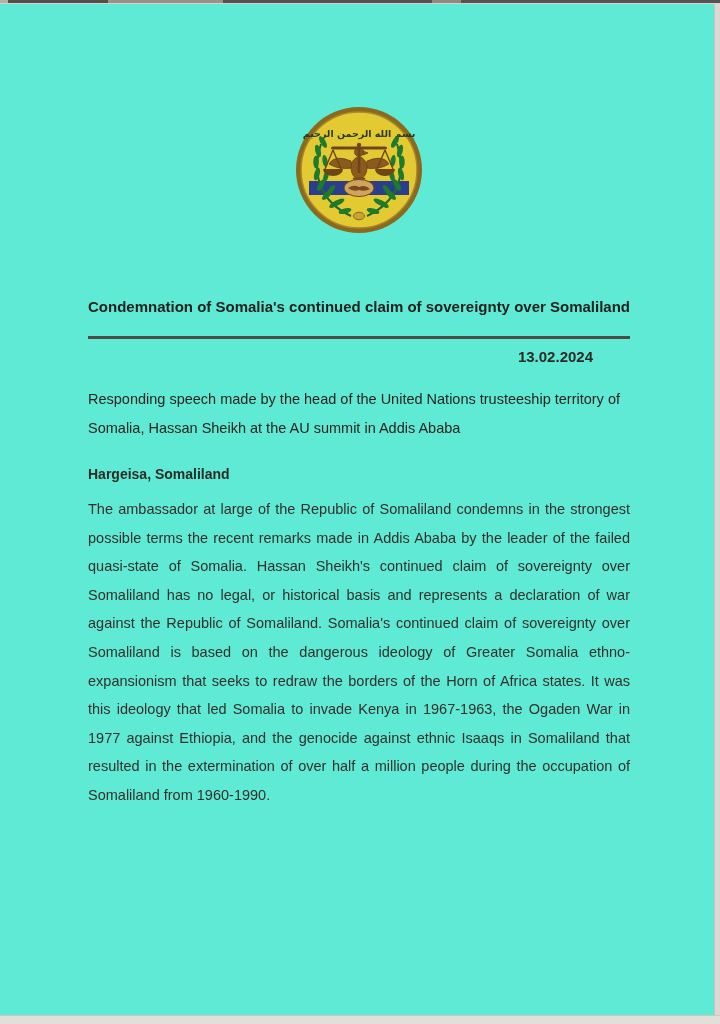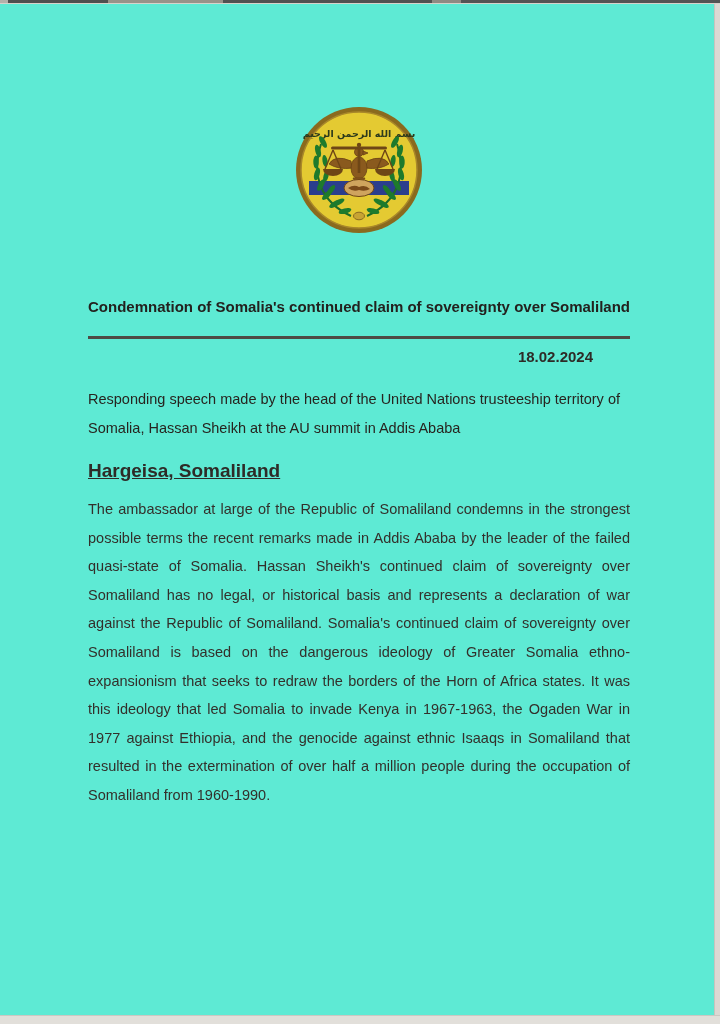--- a/index.html
+++ b/index.html
@@ -72,24 +72,23 @@
 
   .subtitle {
     margin-top: 20px;
     font-weight: normal;
     font-size: 14.5px;
     line-height: 29px;
     color: #27241f;
   }
 
   .place {
-    margin-top: 17px;
-    font-weight: bold;
-    font-size: 19px;
-    text-decoration: underline;
+    margin-top: 23px;
+    font-weight: bold;
+    font-size: 14px;
   }
 
   .body-para {
     margin-top: 13px;
     font-size: 14.5px;
     line-height: 28.6px;
     text-align: justify;
     color: #33302b;
   }
   .body-para.p2 {
@@ -179,21 +178,21 @@
 
         <ellipse cx="64" cy="110" rx="5.5" ry="3.8" fill="#c8a433" stroke="#8a6a22" stroke-width="1"></ellipse>
       </svg>
     </div>
 
 
     <div class="title">Condemnation of Somalia's continued claim of sovereignty over Somaliland</div>
 
     <div class="rule"></div>
 
-    <div class="date">18.02.2024</div>
+    <div class="date">13.02.2024</div>
 
     <div class="subtitle">Responding speech made by the head of the United Nations trusteeship territory of Somalia, Hassan Sheikh at the AU summit in Addis Ababa</div>
 
     <div class="place">Hargeisa, Somaliland</div>
 
     <p class="body-para p1">The ambassador at large of the Republic of Somaliland condemns in the strongest possible terms the recent remarks made in Addis Ababa by the leader of the failed quasi-state of Somalia. Hassan Sheikh's continued claim of sovereignty over Somaliland has no legal, or historical basis and represents a declaration of war against the Republic of Somaliland. Somalia's continued claim of sovereignty over Somaliland is based on the dangerous ideology of Greater Somalia ethno-expansionism that seeks to redraw the borders of the Horn of Africa states. It was this ideology that led Somalia to invade Kenya in 1967-1963, the Ogaden War in 1977 against Ethiopia, and the genocide against ethnic Isaaqs in Somaliland that resulted in the extermination of over half a million people during the occupation of Somaliland from 1960-1990.</p>
 
 
   </div>
 </div>

